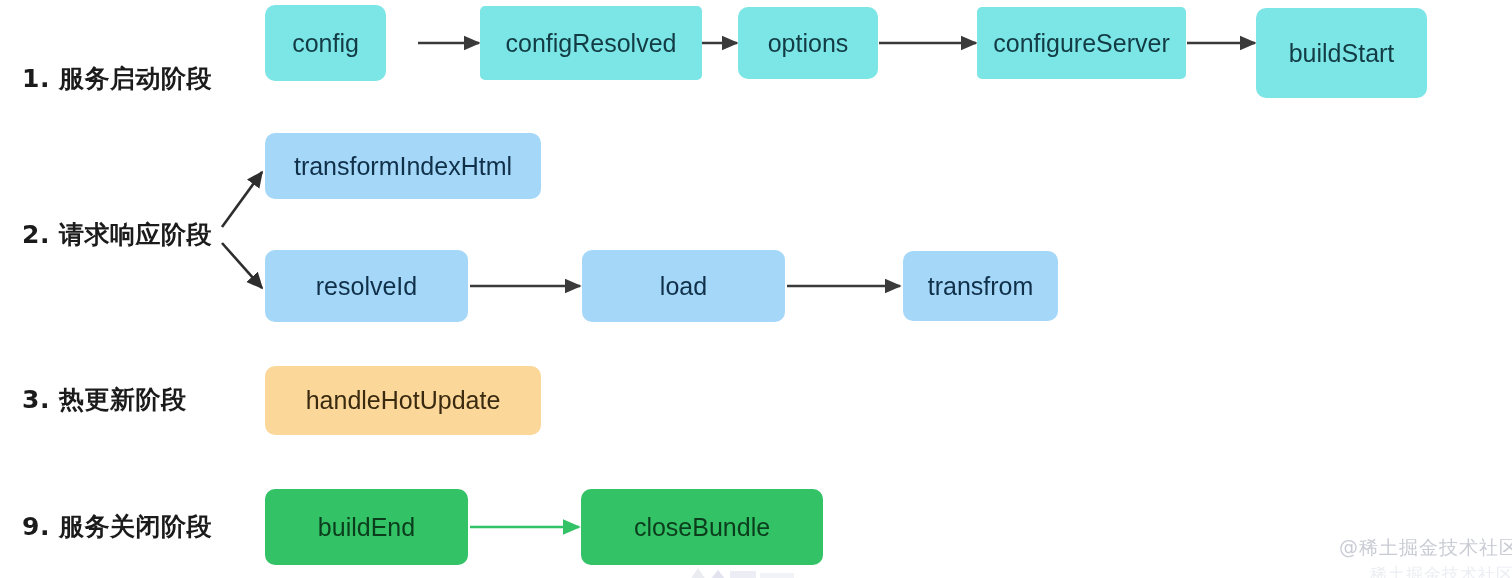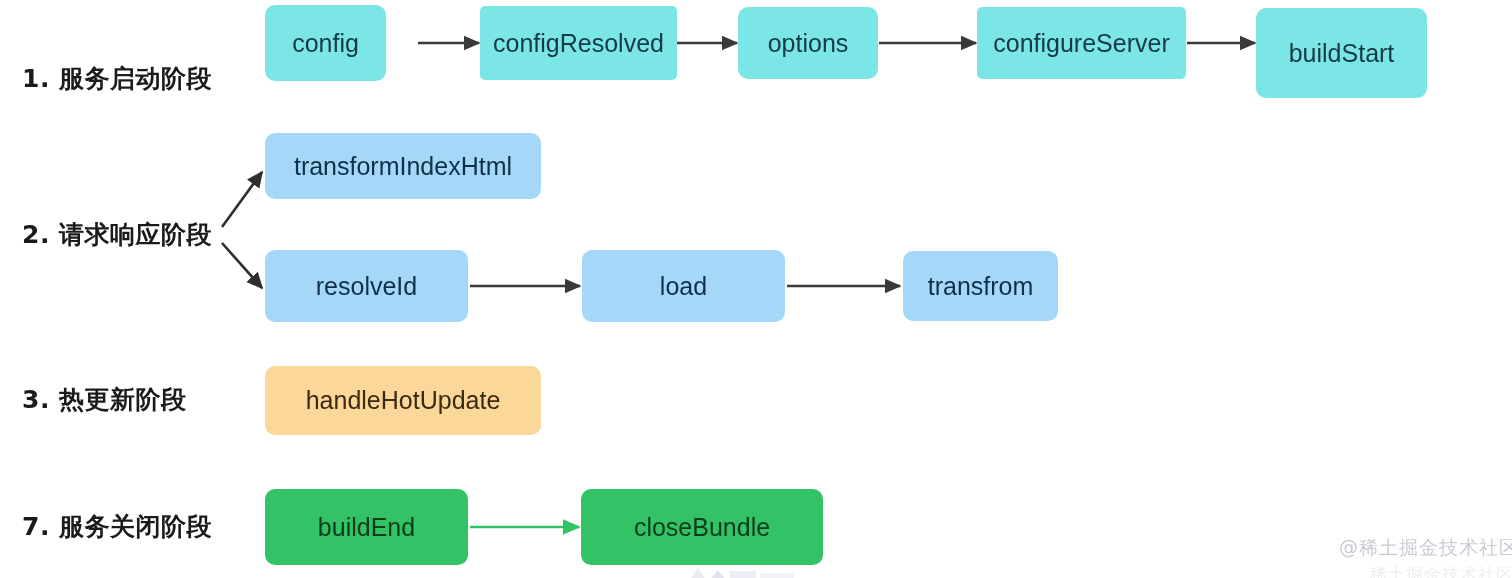--- a/index.html
+++ b/index.html
@@ -136,21 +136,21 @@
 
     <g>
       <line x1="470" y1="527" x2="579" y2="527" stroke="#33c265" stroke-width="2.6" marker-end="url(#arrowGreen)"></line>
     </g>
   </svg>
 
   <div class="phase-label" style="left:22px; top:22px;margin-top:44px;">1. 服务启动阶段</div>
 
   <div class="node cyan" style="left:265px; top:5px; width:121px; height:76px;">config</div>
 
-  <div class="node cyan sharp" style="left:480px; top:6px; width:197px; height:74px;">configResolved</div>
+  <div class="node cyan sharp" style="left:480px; top:6px; width:222px; height:74px;">configResolved</div>
 
   <div class="node cyan" style="left:738px; top:7px; width:140px; height:72px;">options</div>
 
   <div class="node cyan sharp" style="left:977px; top:7px; width:209px; height:72px;">configureServer</div>
 
   <div class="node cyan" style="left:1256px; top:8px; width:171px; height:90px;">buildStart</div>
 
   <div class="phase-label" style="left:22px; top:222px;">2. 请求响应阶段</div>
 
   <div class="node blue" style="left:265px; top:133px; width:276px; height:66px;">transformIndexHtml</div>
@@ -158,21 +158,21 @@
   <div class="node blue" style="left:265px; top:250px; width:203px; height:72px;">resolveId</div>
 
   <div class="node blue" style="left:582px; top:250px; width:203px; height:72px;">load</div>
 
   <div class="node blue" style="left:903px; top:251px; width:155px; height:70px;">transfrom</div>
 
   <div class="phase-label" style="left:22px; top:387px;">3. 热更新阶段</div>
 
   <div class="node amber" style="left:265px; top:366px; width:276px; height:69px;">handleHotUpdate</div>
 
-  <div class="phase-label" style="left:22px; top:514px;">7. 服务关闭阶段</div>
+  <div class="phase-label" style="left:22px; top:514px;">9. 服务关闭阶段</div>
 
   <div class="node green" style="left:265px; top:489px; width:203px; height:76px;">buildEnd</div>
 
   <div class="node green" style="left:581px; top:489px; width:242px; height:76px;">closeBundle</div>
 
   <div class="watermark" style="left:1339px; top:535px;">@稀土掘金技术社区</div>
 
   <div class="watermark-faint" style="left:1370px; top:563px;">稀土掘金技术社区</div>
 
   <svg class="logo-ghost" viewBox="0 0 120 14" xmlns="http://www.w3.org/2000/svg">

